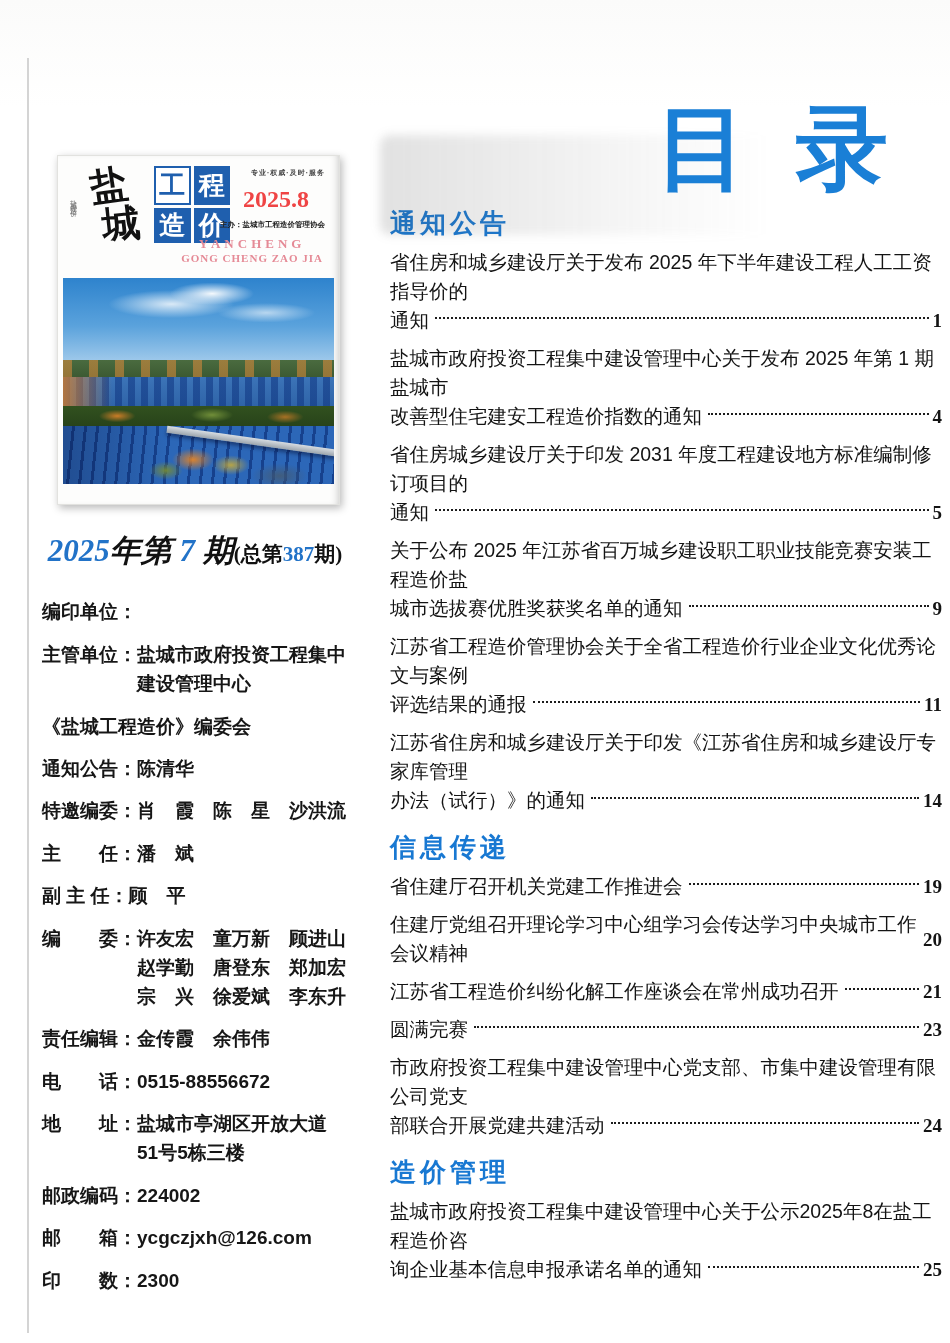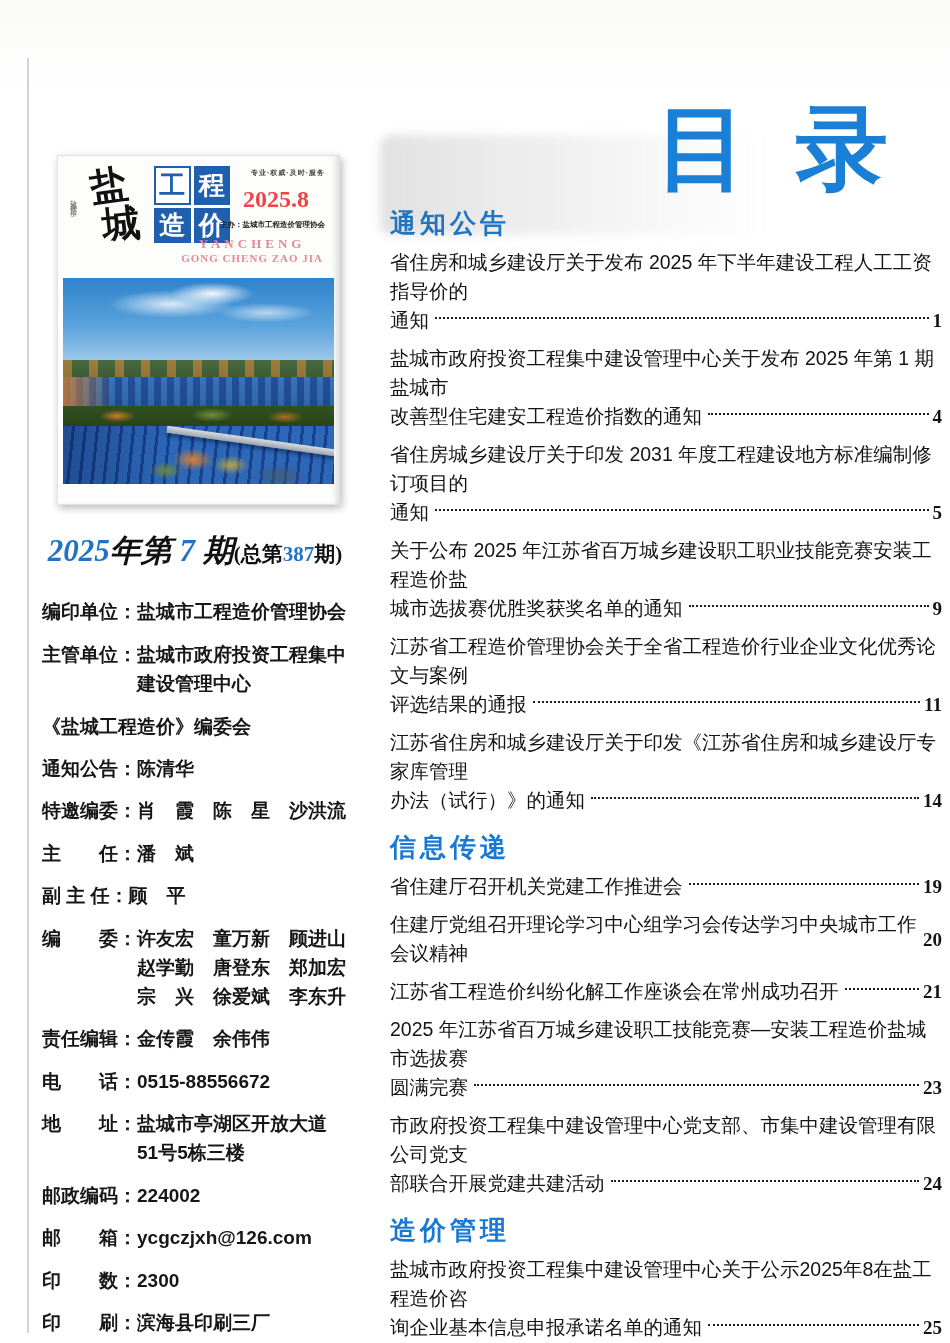--- a/index.html
+++ b/index.html
@@ -161,21 +161,20 @@
     </div>
   </div>
 
   <div class="issue-line">
     <span class="blue">2025</span><span>年第 </span><span class="blue">7</span><span> 期</span><span class="paren"><span>(总第</span><span class="blue">387</span><span>期)</span></span>
   </div>
 
   <div class="pub-info">
       <div class="info-row">
         <span class="info-label">编印单位：</span>
-        <span class="info-value"><div>盐城市工程造价管理协会</div></span>
       </div>
       <div class="info-row">
         <span class="info-label">主管单位：</span>
         <span class="info-value"><div>盐城市政府投资工程集中</div><div>建设管理中心</div></span>
       </div>
       <div class="info-heading">《盐城工程造价》编委会</div>
       <div class="info-row">
         <span class="info-label">通知公告：</span>
         <span class="info-value"><div>陈清华</div></span>
       </div>
@@ -211,24 +210,20 @@
         <span class="info-label">邮政编码：</span>
         <span class="info-value"><div>224002</div></span>
       </div>
       <div class="info-row">
         <span class="info-label">邮　　箱：</span>
         <span class="info-value"><div>ycgczjxh@126.com</div></span>
       </div>
       <div class="info-row">
         <span class="info-label">印　　数：</span>
         <span class="info-value"><div>2300</div></span>
-      </div>
-      <div class="info-row">
-        <span class="info-label">印　　刷：</span>
-        <span class="info-value"><div>滨海县印刷三厂</div></span>
       </div>
     </div>
 
   <div class="right-col">
     <div class="smudge"></div>
     <h1 class="toc-title">目录</h1>
     <div>
         <section class="toc-section">
           <h2 class="sec-head">通知公告</h2>
           <div class="toc-item">
@@ -309,23 +304,20 @@
           </div>
           <div class="toc-item">
             <div class="toc-line">
               <span class="toc-text">江苏省工程造价纠纷化解工作座谈会在常州成功召开</span>
               <span class="dots"></span>
               <span class="toc-page">21</span>
             </div>
           </div>
           <div class="toc-item">
             <div class="toc-line">
-              <span class="toc-text">2025 年江苏省百万城乡建设职工技能竞赛—安装工程造价盐城市选拔赛</span>
-            </div>
-            <div class="toc-line">
               <span class="toc-text">圆满完赛</span>
               <span class="dots"></span>
               <span class="toc-page">23</span>
             </div>
           </div>
           <div class="toc-item">
             <div class="toc-line">
               <span class="toc-text">市政府投资工程集中建设管理中心党支部、市集中建设管理有限公司党支</span>
             </div>
             <div class="toc-line">

